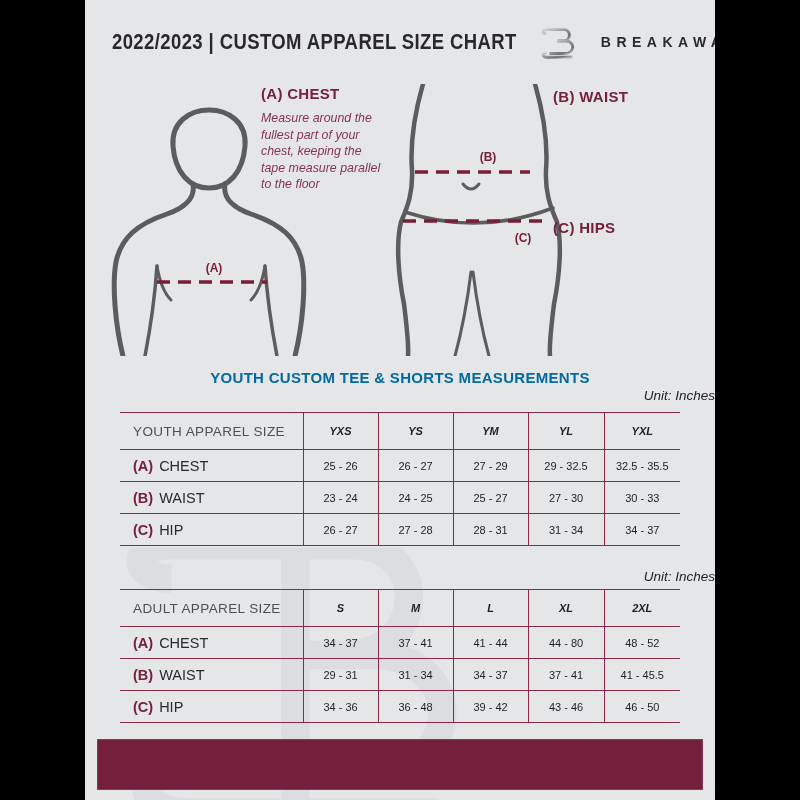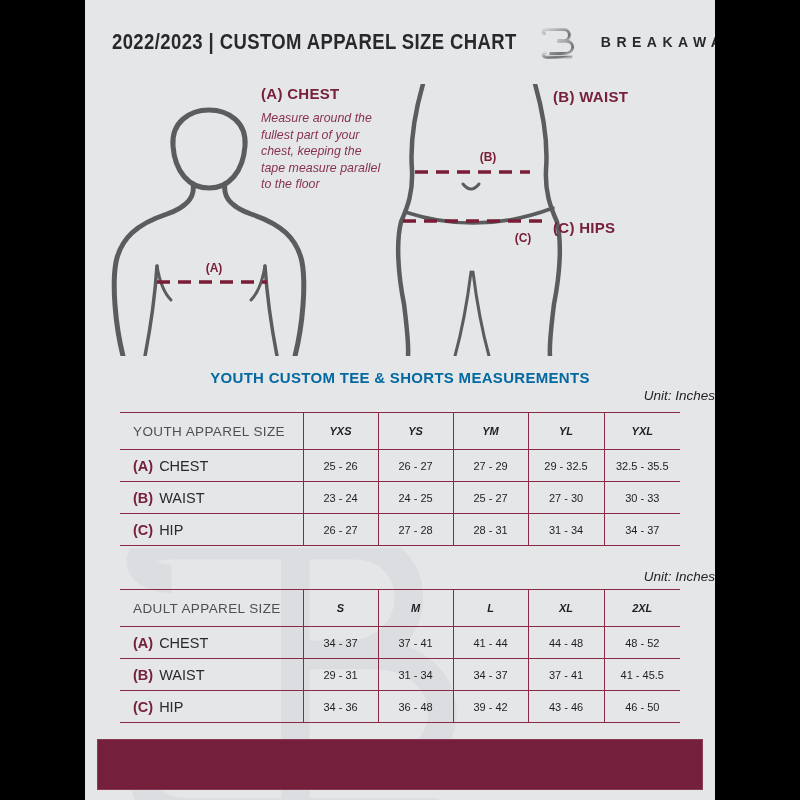--- a/index.html
+++ b/index.html
@@ -222,21 +222,21 @@
           <th class="size-header">XL</th>
           <th class="size-header">2XL</th>
         </tr>
       </thead>
       <tbody>
         <tr>
           <td class="label-cell"><span class="prefix">(A)</span><span>CHEST</span></td>
           <td class="value-cell">34 - 37</td>
           <td class="value-cell">37 - 41</td>
           <td class="value-cell">41 - 44</td>
-          <td class="value-cell">44 - 48</td>
+          <td class="value-cell">44 - 80</td>
           <td class="value-cell">48 - 52</td>
         </tr>
         <tr>
           <td class="label-cell"><span class="prefix">(B)</span><span>WAIST</span></td>
           <td class="value-cell">29 - 31</td>
           <td class="value-cell">31 - 34</td>
           <td class="value-cell">34 - 37</td>
           <td class="value-cell">37 - 41</td>
           <td class="value-cell">41 - 45.5</td>
         </tr>

